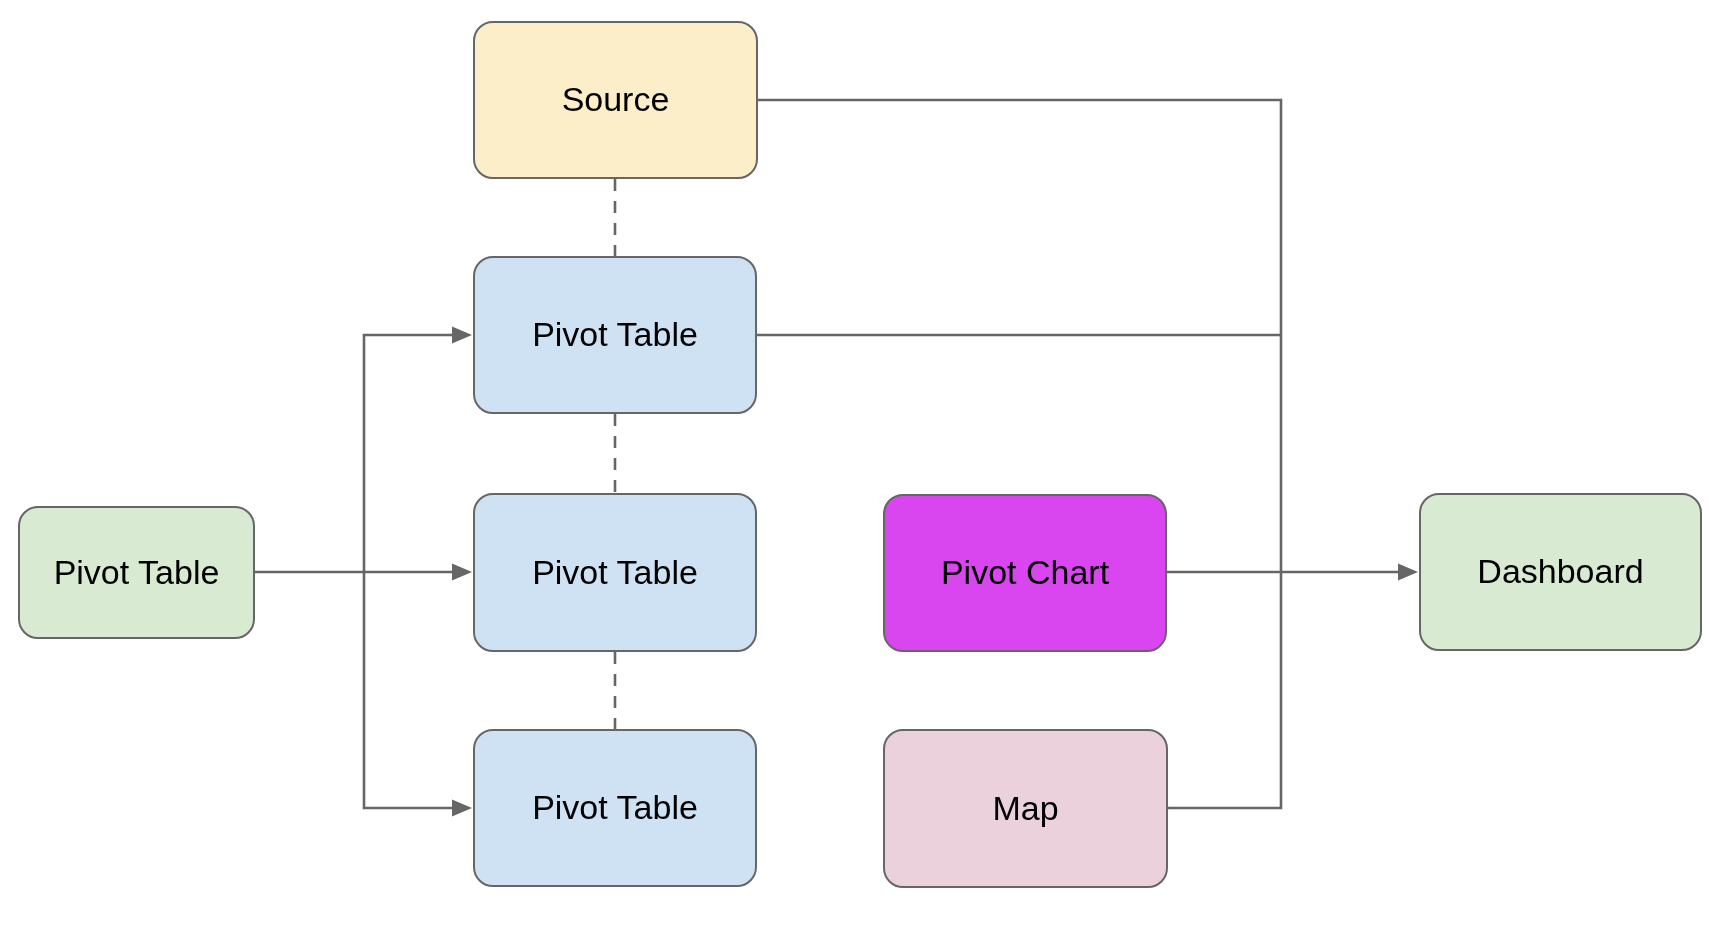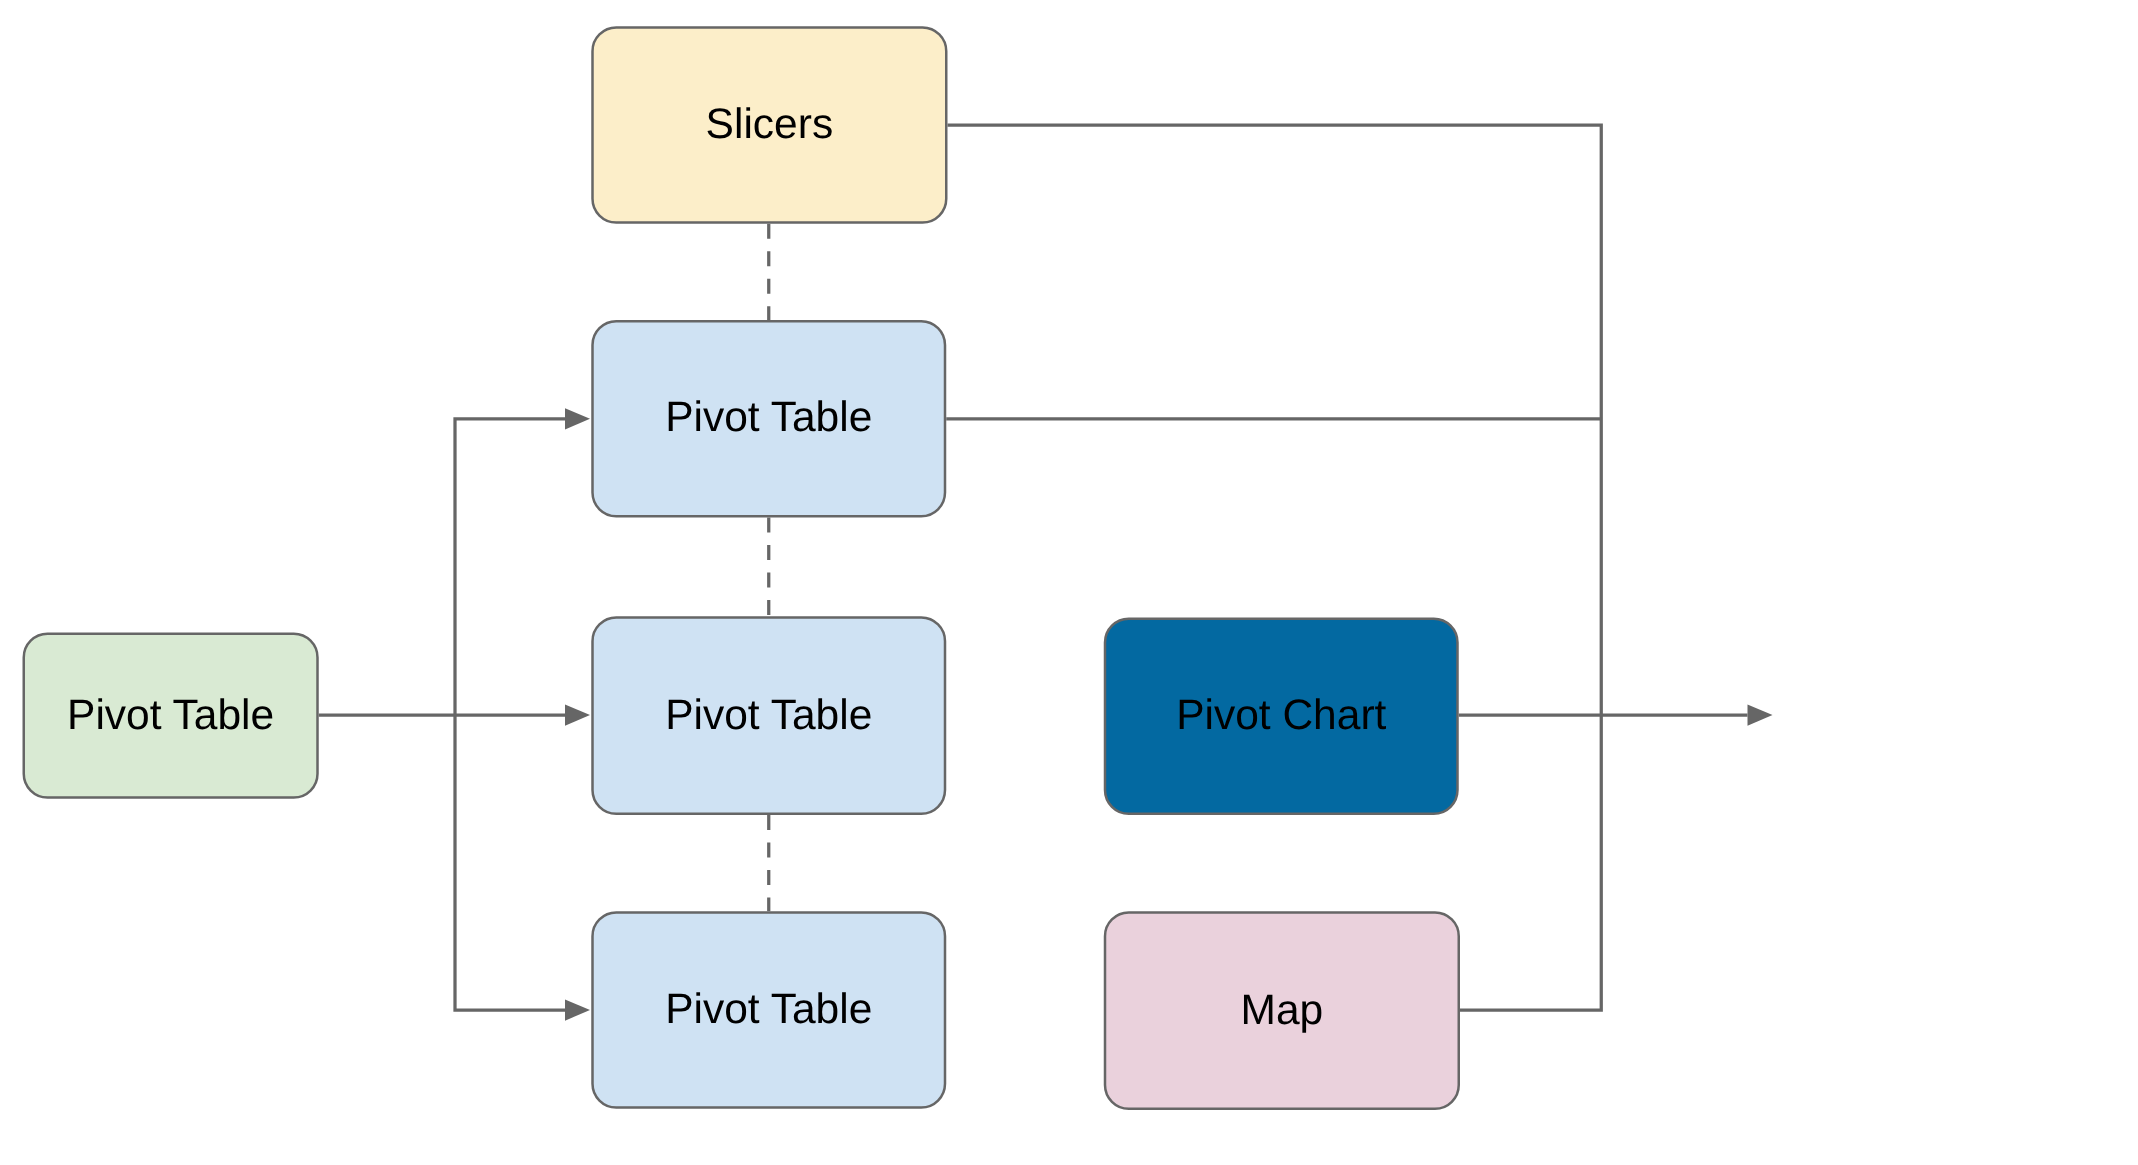--- a/index.html
+++ b/index.html
@@ -76,41 +76,44 @@
     <path d="M452 335 H364 V808 H452"></path>
     <polygon points="452,326.5 472,335 452,343.5"></polygon>
     <polygon points="452,799.5 472,808 452,816.5"></polygon>
 
     <path class="dashed" d="M615 179 V256"></path>
     <path class="dashed" d="M615 414 V493"></path>
     <path class="dashed" d="M615 652 V729"></path>
   </svg>
 
   <div class="node" style="left: 473px; top: 21px; width: 285px; height: 158px; background: rgb(252, 238, 201);">
-    <span class="label">Slicers</span>
+    <span class="label">Source</span>
   </div>
 
   <div class="node" style="left: 473px; top: 256px; width: 284px; height: 158px; background: rgb(207, 226, 243);">
     <span class="label">Pivot Table</span>
   </div>
 
   <div class="node" style="left: 473px; top: 493px; width: 284px; height: 159px; background: rgb(207, 226, 243);">
     <span class="label">Pivot Table</span>
   </div>
 
   <div class="node" style="left: 473px; top: 729px; width: 284px; height: 158px; background: rgb(207, 226, 243);">
     <span class="label">Pivot Table</span>
   </div>
 
   <div class="node wrap" style="left: 18px; top: 506px; width: 237px; height: 133px; background: rgb(217, 234, 211);">
     <span class="label">Pivot Table</span>
   </div>
 
-  <div class="node" style="left: 883px; top: 494px; width: 284px; height: 158px; background: #0369a1;">
+  <div class="node" style="left: 883px; top: 494px; width: 284px; height: 158px; background: #d946ef;">
     <span class="label">Pivot Chart</span>
   </div>
 
   <div class="node" style="left: 883px; top: 729px; width: 285px; height: 159px; background: rgb(234, 209, 220);">
     <span class="label">Map</span>
   </div>
 
+  <div class="node" style="left: 1419px; top: 493px; width: 283px; height: 158px; background: rgb(217, 234, 211);">
+    <span class="label">Dashboard</span>
+  </div>
 
 </div>
 
 </body></html>

